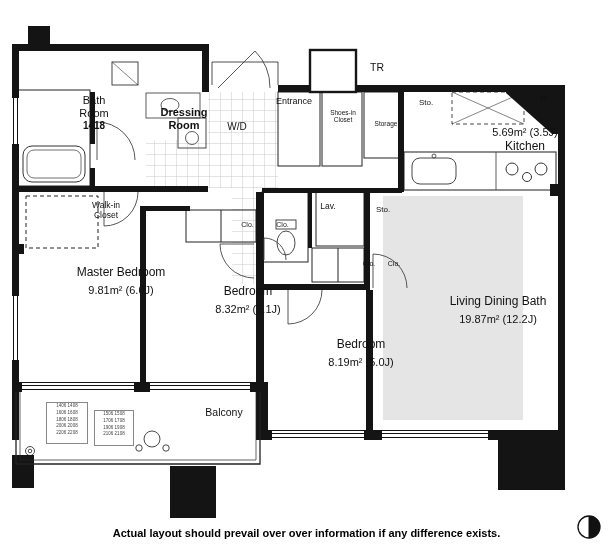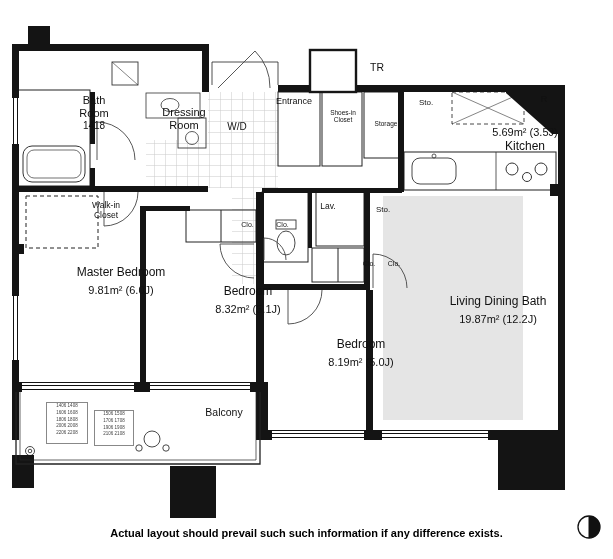--- a/index.html
+++ b/index.html
@@ -165,22 +165,22 @@
 
   <g>
     <circle cx="589" cy="527" r="11" fill="#fff" stroke="#111" stroke-width="1.3"></circle>
     <path d="M589,516 A11,11 0 0 1 589,538 Z" fill="#111"></path>
     <line x1="589" y1="516" x2="589" y2="538" stroke="#111" stroke-width="1"></line>
   </g>
 </svg>
 
 <div class="lbl" style="left:18px;top:94px;width:64px;font-size:11px;">Bath
 Room</div>
-<div class="lbl" style="left:18px;top:120px;width:64px;font-size:10px;">1418</div>
-<div class="lbl" style="left:98px;top:106px;width:84px;font-size:11px;">Dressing
+<div class="lbl" style="left:18px;top:120px;width:64px;font-size:10px;font-weight:bold;">1418</div>
+<div class="lbl" style="left:98px;top:106px;width:84px;font-size:11px;font-weight:bold;">Dressing
 Room</div>
 <div class="lbl" style="left:218px;top:96px;width:64px;font-size:9px;">Entrance</div>
 <div class="lbl" style="left:176px;top:121px;width:34px;font-size:10px;">W/D</div>
 <div class="lbl" style="left:276px;top:109px;width:46px;font-size:6.5px;">Shoes-in
 Closet</div>
 <div class="lbl" style="left:320px;top:120px;width:44px;font-size:6.5px;">Storage</div>
 <div class="lbl" style="left:362px;top:98px;width:40px;font-size:8px;">Sto.</div>
 <div class="lbl" style="left:310px;top:61px;width:46px;font-size:10.5px;">TR</div>
 <div class="lbl" style="left:408px;top:108px;width:146px;font-size:12px;margin-top:32px;">Kitchen</div>
 <div class="lbl" style="left:408px;top:126px;width:146px;font-size:11px;">5.69m² (3.5J)</div>
@@ -205,15 +205,15 @@
 <div class="plate" style="left:46px;top:402px;width:40px;height:40px;">1406 1408
 1606 1608
 1806 1808
 2006 2008
 2206 2208</div>
 <div class="plate" style="left:94px;top:410px;width:38px;height:34px;">1506 1508
 1706 1708
 1906 1908
 2106 2108</div>
 <div class="lbl" style="left:580px;top:497px;width:18px;font-size:8.5px;font-weight:bold;">N</div>
-<div class="disc">Actual layout should prevail such such information if any difference exists.</div>
+<div class="disc">Actual layout should prevail over over information if any difference exists.</div>
 
 </div>
 
 </body></html>

